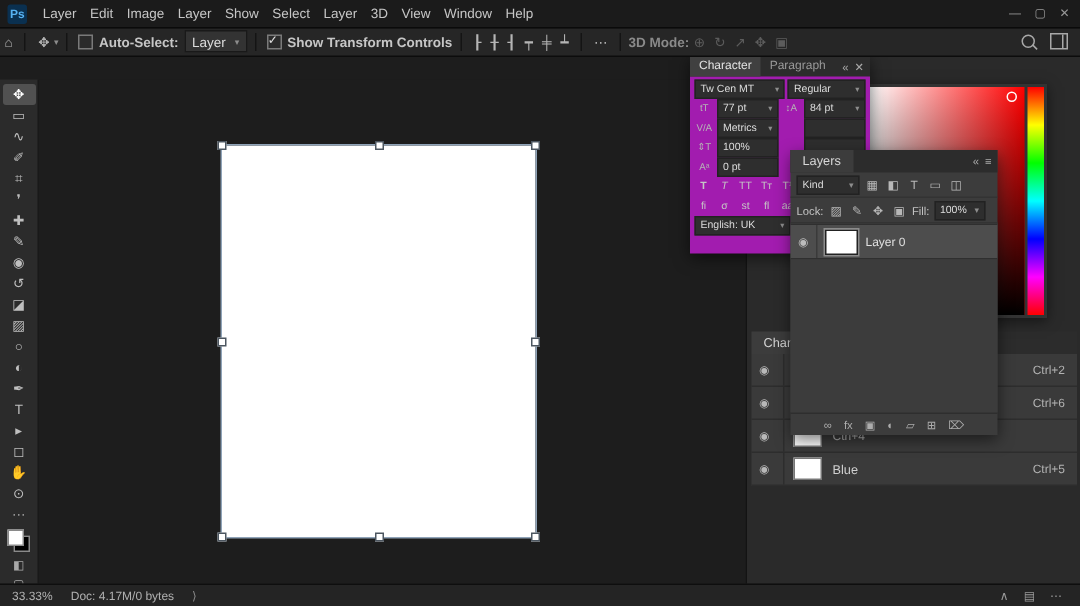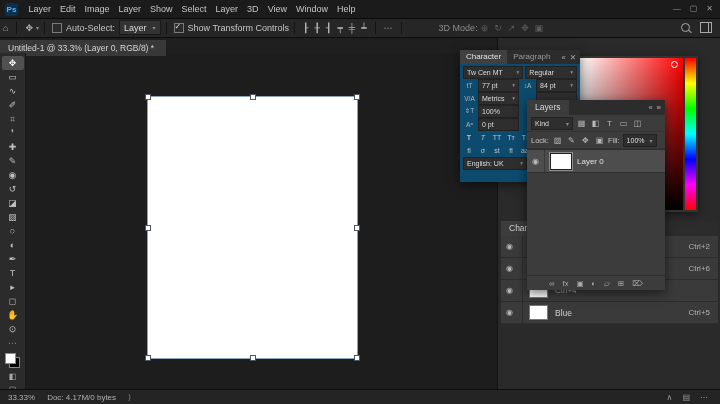--- a/index.html
+++ b/index.html
@@ -18,22 +18,22 @@
   
   .optionsbar{position:absolute;top:18px;left:0;right:0;height:19px;background:#262626;
               border-bottom:1px solid #0c0c0c;display:flex;align-items:center;z-index:11;font-size:9px;}
   .ob-sep{width:1px;height:12px;background:#141414;margin:0 5px;flex:none;}
   .ob-ico{font-size:9px;color:#b5b5b5;padding:0 3px;flex:none;}
   .ob-ico.dim{color:#5c5c5c;}
   .caret{color:#8d8d8d;font-size:6px;}
   .checkbox{width:8px;height:8px;border:1px solid #7a7a7a;background:#2b2b2b;display:inline-block;
             margin:0 4px 0 2px;flex:none;position:relative;}
   .checkbox.checked::after{content:"✓";position:absolute;top:-2px;left:0;font-size:8px;color:#e0e0e0;}
-  .ob-label{color:#c6c6c6;white-space:nowrap;}
-  .ob-label.dim{color:#8a8a8a;margin-left:32px;}
+  .ob-label{color:#c6c6c6;white-space:nowrap;font-weight:bold;}
+  .ob-label.dim{color:#8a8a8a;}
   .ob-select{height:13px;background:#333;border:1px solid #191919;display:flex;align-items:center;
              gap:6px;padding:0 4px;margin-left:4px;color:#ddd;white-space:nowrap;}
   .ob-right{margin-left:auto;display:flex;align-items:center;gap:10px;padding-right:8px;}
   .lens{width:7px;height:7px;border:1px solid #a8a8a8;border-radius:50%;position:relative;flex:none;}
   .lens::after{content:"";position:absolute;width:4px;height:1px;background:#a8a8a8;
                transform:rotate(45deg);right:-3px;bottom:-1px;}
   .ws-icon{width:10px;height:9px;border:1px solid #a8a8a8;position:relative;flex:none;}
   .ws-icon::after{content:"";position:absolute;top:0;bottom:0;right:2px;width:1px;background:#a8a8a8;}
 
   
@@ -85,22 +85,22 @@
   .color-panel{position:absolute;left:578px;top:56px;width:120px;height:156px;z-index:5;
                background:#333;box-shadow:0 2px 8px rgba(0,0,0,.5);}
   .hue-cube{position:absolute;left:2px;top:2px;right:15px;bottom:2px;
             background:linear-gradient(to bottom,rgba(0,0,0,0),#000),linear-gradient(to right,#fff,#f00);}
   .hue-strip{position:absolute;right:2px;top:2px;width:11px;bottom:2px;
              background:linear-gradient(to bottom,#f00,#ff0,#0f0,#0ff,#00f,#f0f,#f00);}
   .cube-marker{position:absolute;right:20px;top:5px;width:5px;height:5px;border:1px solid #fff;
                border-radius:50%;}
 
   
-  .char-panel{position:absolute;left:460px;top:50px;width:120px;height:132px;z-index:6;
-              background:#0c4a6e;box-shadow:0 3px 10px rgba(0,0,0,.55);}
+  .char-panel{position:absolute;left:460px;top:37px;width:120px;height:132px;z-index:6;
+              background:#a21caf;box-shadow:0 3px 10px rgba(0,0,0,.55);}
   .cp-head{height:14px;background:#2c2c2c;display:flex;align-items:center;}
   .cp-tab{font-size:8px;padding:0 6px;line-height:14px;white-space:nowrap;}
   .cp-tab.active{background:#404040;color:#e2e2e2;}
   .cp-tab.inactive{color:#9a9a9a;}
   .cp-head-icons{margin-left:auto;display:flex;gap:4px;padding-right:4px;font-size:7.5px;color:#aaa;}
   .cp-body{padding:2px 3px;display:flex;flex-direction:column;gap:1px;}
   .cp-row{display:flex;align-items:center;gap:2px;height:12px;}
   .cp-ico{font-size:6.5px;color:#b5b5b5;width:13px;text-align:center;flex:none;white-space:nowrap;}
   .fld{flex:1;height:11px;background:#2e2e2e;border:1px solid #222;font-size:7px;color:#ddd;
        display:flex;align-items:center;justify-content:space-between;padding:0 3px;min-width:0;white-space:nowrap;}
@@ -191,23 +191,20 @@
     <span class="ob-ico dim">↻</span>
     <span class="ob-ico dim">↗</span>
     <span class="ob-ico dim">✥</span>
     <span class="ob-ico dim">▣</span>
     <div class="ob-right">
       <span class="lens"></span>
       <span class="ws-icon"></span>
     </div>
   </div>
 
-  <div class="tabbar">
-    <span class="doc-tab">Untitled-1 @ 33.3% (Layer 0, RGB/8) *</span>
-  </div>
 
   <div class="toolbar">
     <div class="tool active">✥</div>
     <div class="tool">▭</div>
     <div class="tool">∿</div>
     <div class="tool">✐</div>
     <div class="tool">⌗</div>
     <div class="tool">❜</div>
     <div class="tool">✚</div>
     <div class="tool">✎</div>

